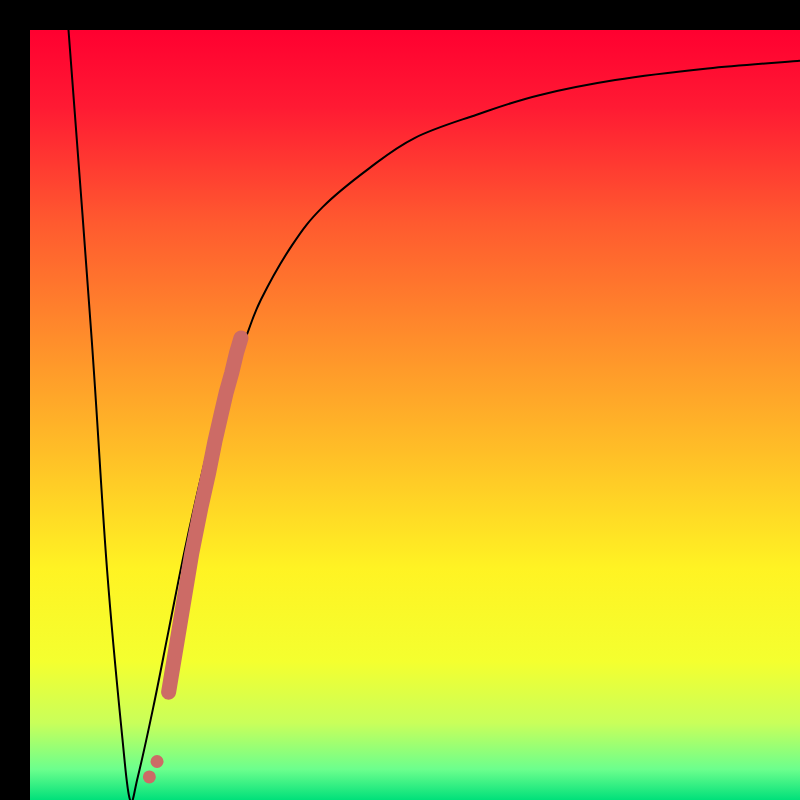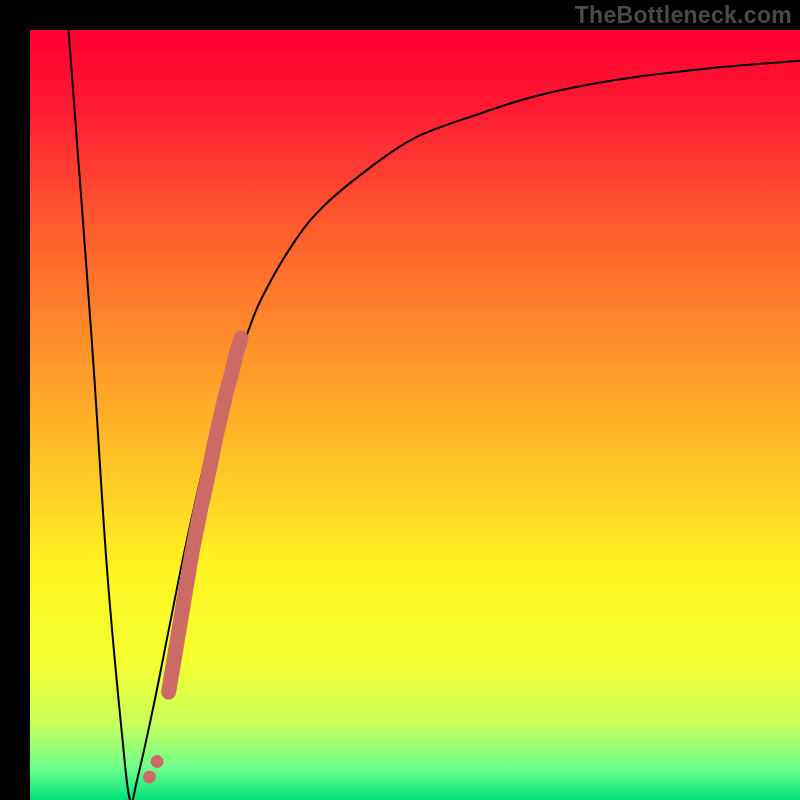--- a/index.html
+++ b/index.html
@@ -39,21 +39,20 @@
   .plot-area svg {
     display: block;
     width: 770px;
     height: 770px;
   }
 </style>
 </head>
 <body>
 
 <div class="frame">
-  <div class="watermark">TheBottleneck.com</div>
   <div class="plot-area">
     <svg id="plot-svg" viewBox="0 0 770 770" preserveAspectRatio="none">
         <defs>
           <linearGradient id="bg-grad" x1="0" y1="0" x2="0" y2="1">
             <stop offset="0%" stop-color="#ff0030"></stop>
             <stop offset="10%" stop-color="#ff1a33"></stop>
             <stop offset="25%" stop-color="#ff5a2f"></stop>
             <stop offset="40%" stop-color="#ff8d2b"></stop>
             <stop offset="55.00000000000001%" stop-color="#ffbf27"></stop>
             <stop offset="70%" stop-color="#fff323"></stop>

